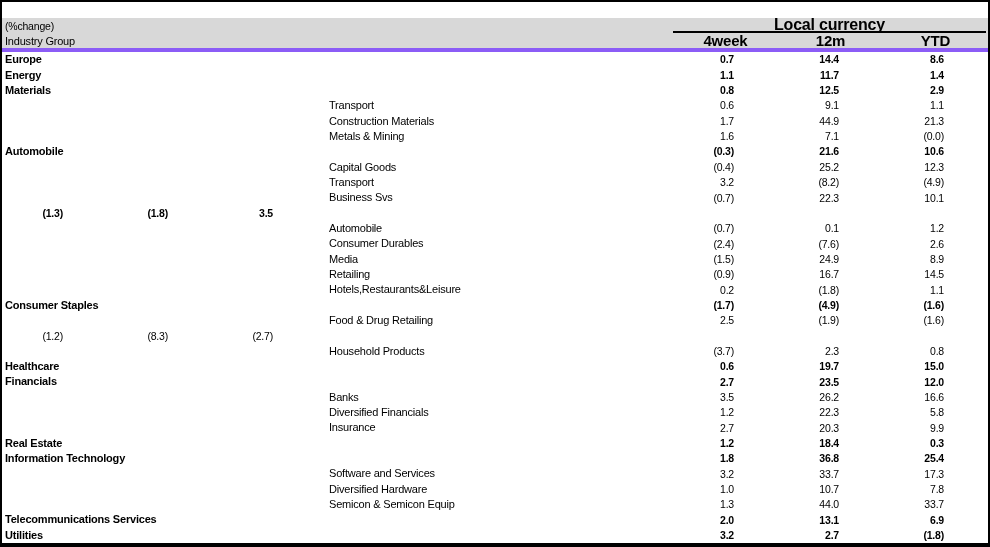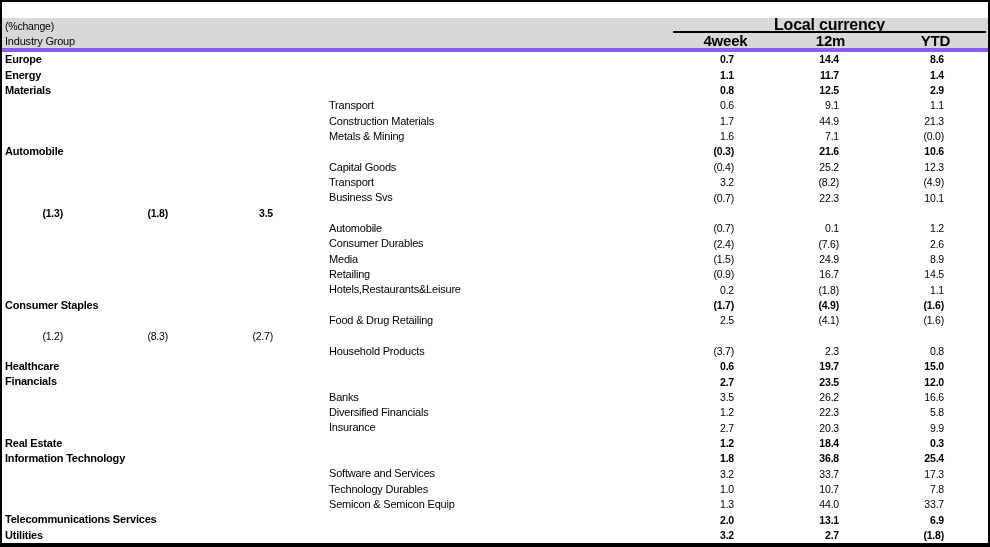--- a/index.html
+++ b/index.html
@@ -179,21 +179,21 @@
     <div class="row group">
       <div class="cell name">Consumer Staples</div>
       <div class="cell num">(1.7)</div>
       <div class="cell num">(4.9)</div>
       <div class="cell num">(1.6)</div>
     </div>
 
     <div class="row sub">
       <div class="cell name">Food &amp; Drug Retailing</div>
       <div class="cell num">2.5</div>
-      <div class="cell num">(4.1)</div>
+      <div class="cell num">(1.9)</div>
       <div class="cell num">(1.6)</div>
     </div>
 
     <div class="row sub">
       <div class="cell num">(1.2)</div>
       <div class="cell num">(8.3)</div>
       <div class="cell num">(2.7)</div>
     </div>
 
     <div class="row sub">
@@ -253,21 +253,21 @@
     </div>
 
     <div class="row sub">
       <div class="cell name">Software and Services</div>
       <div class="cell num">3.2</div>
       <div class="cell num">33.7</div>
       <div class="cell num">17.3</div>
     </div>
 
     <div class="row sub">
-      <div class="cell name">Technology Durables</div>
+      <div class="cell name">Diversified Hardware</div>
       <div class="cell num">1.0</div>
       <div class="cell num">10.7</div>
       <div class="cell num">7.8</div>
     </div>
 
     <div class="row sub">
       <div class="cell name">Semicon &amp; Semicon Equip</div>
       <div class="cell num">1.3</div>
       <div class="cell num">44.0</div>
       <div class="cell num">33.7</div>

